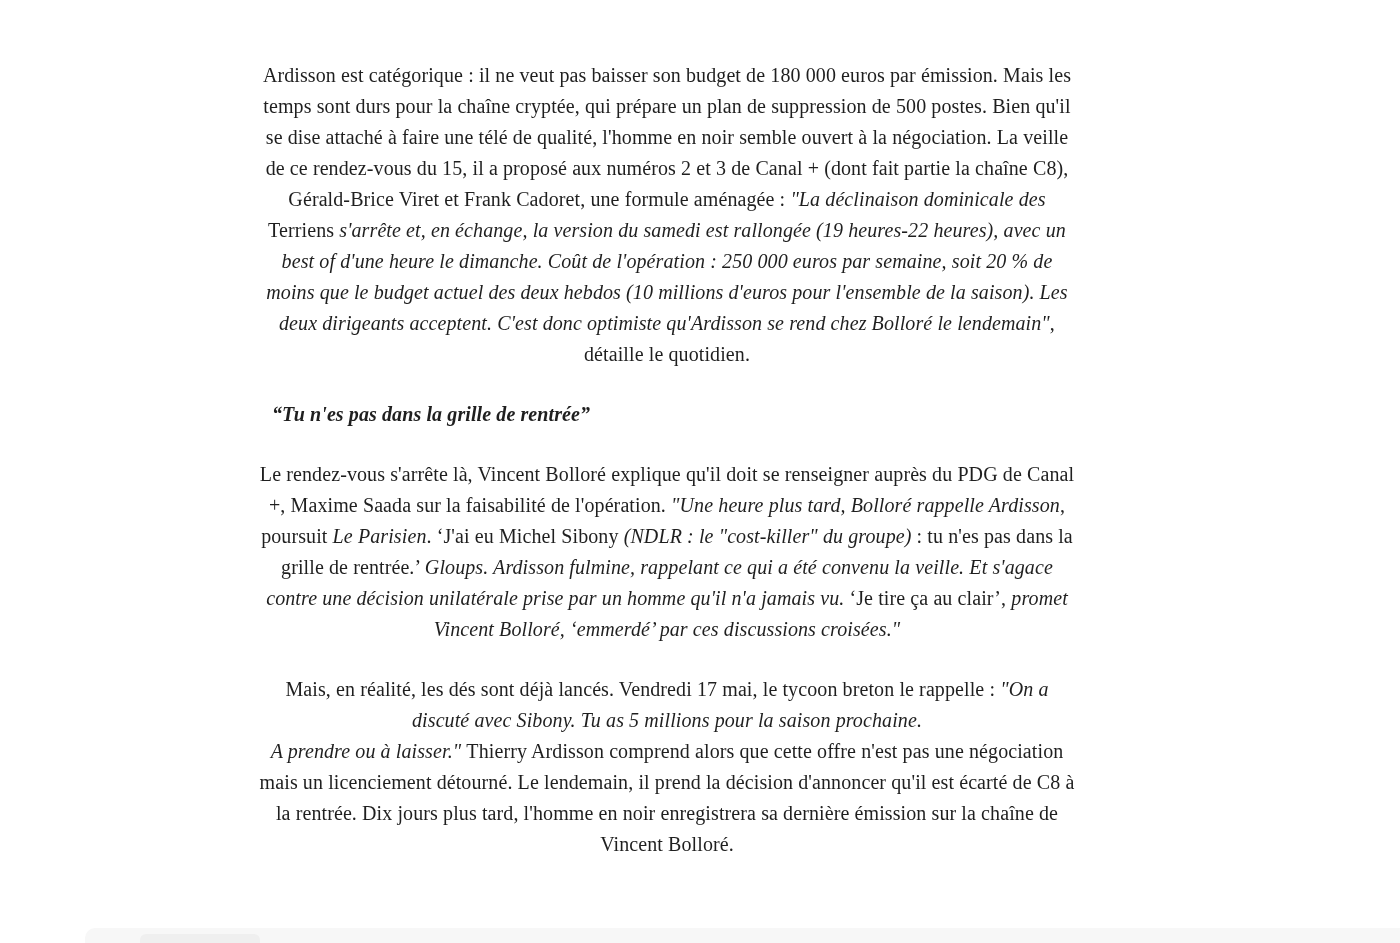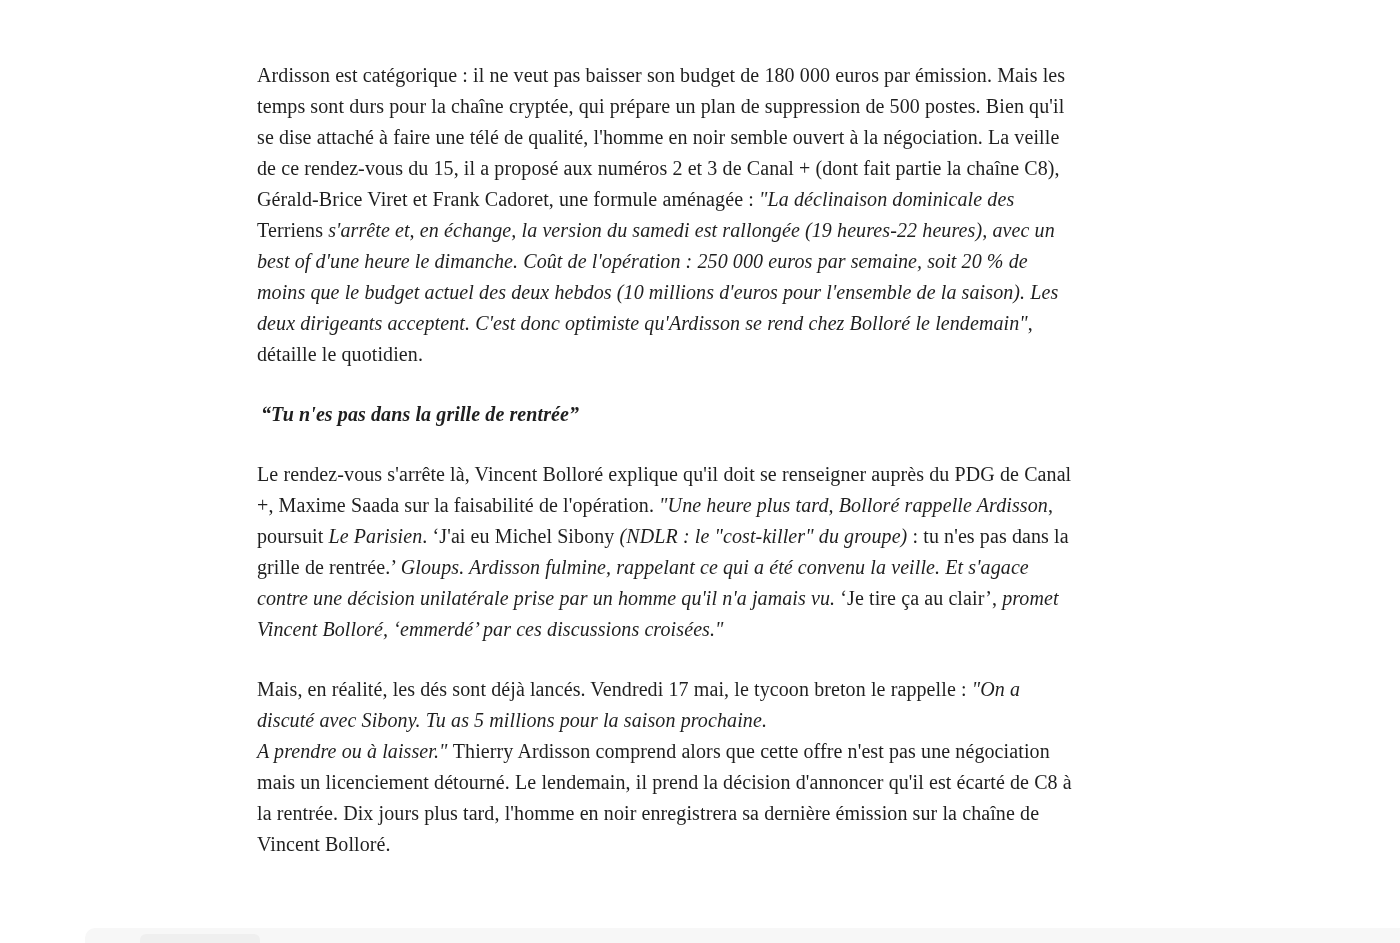--- a/index.html
+++ b/index.html
@@ -19,23 +19,24 @@
     left: 257px;
     top: 60px;
     width: 820px;
     color: #1f1f1f;
     font-size: 20px;
     line-height: 31px;
     letter-spacing: 0.1px;
   }
   .article p.paragraph {
     margin: 0 0 29px 0;
+    text-align: center;
   }
   .article h2.heading {
-    margin: 0 0 29px 4px;
+    margin: 0 0 29px 15px;
     font-size: 20px;
     line-height: 31px;
     font-weight: bold;
     font-style: italic;
   }
   .run-normal { font-style: normal; font-weight: normal; }
   .run-italic { font-style: italic; font-weight: normal; }
   .run-bold-italic { font-style: italic; font-weight: bold; }
   .next-section-peek {
     position: absolute;

